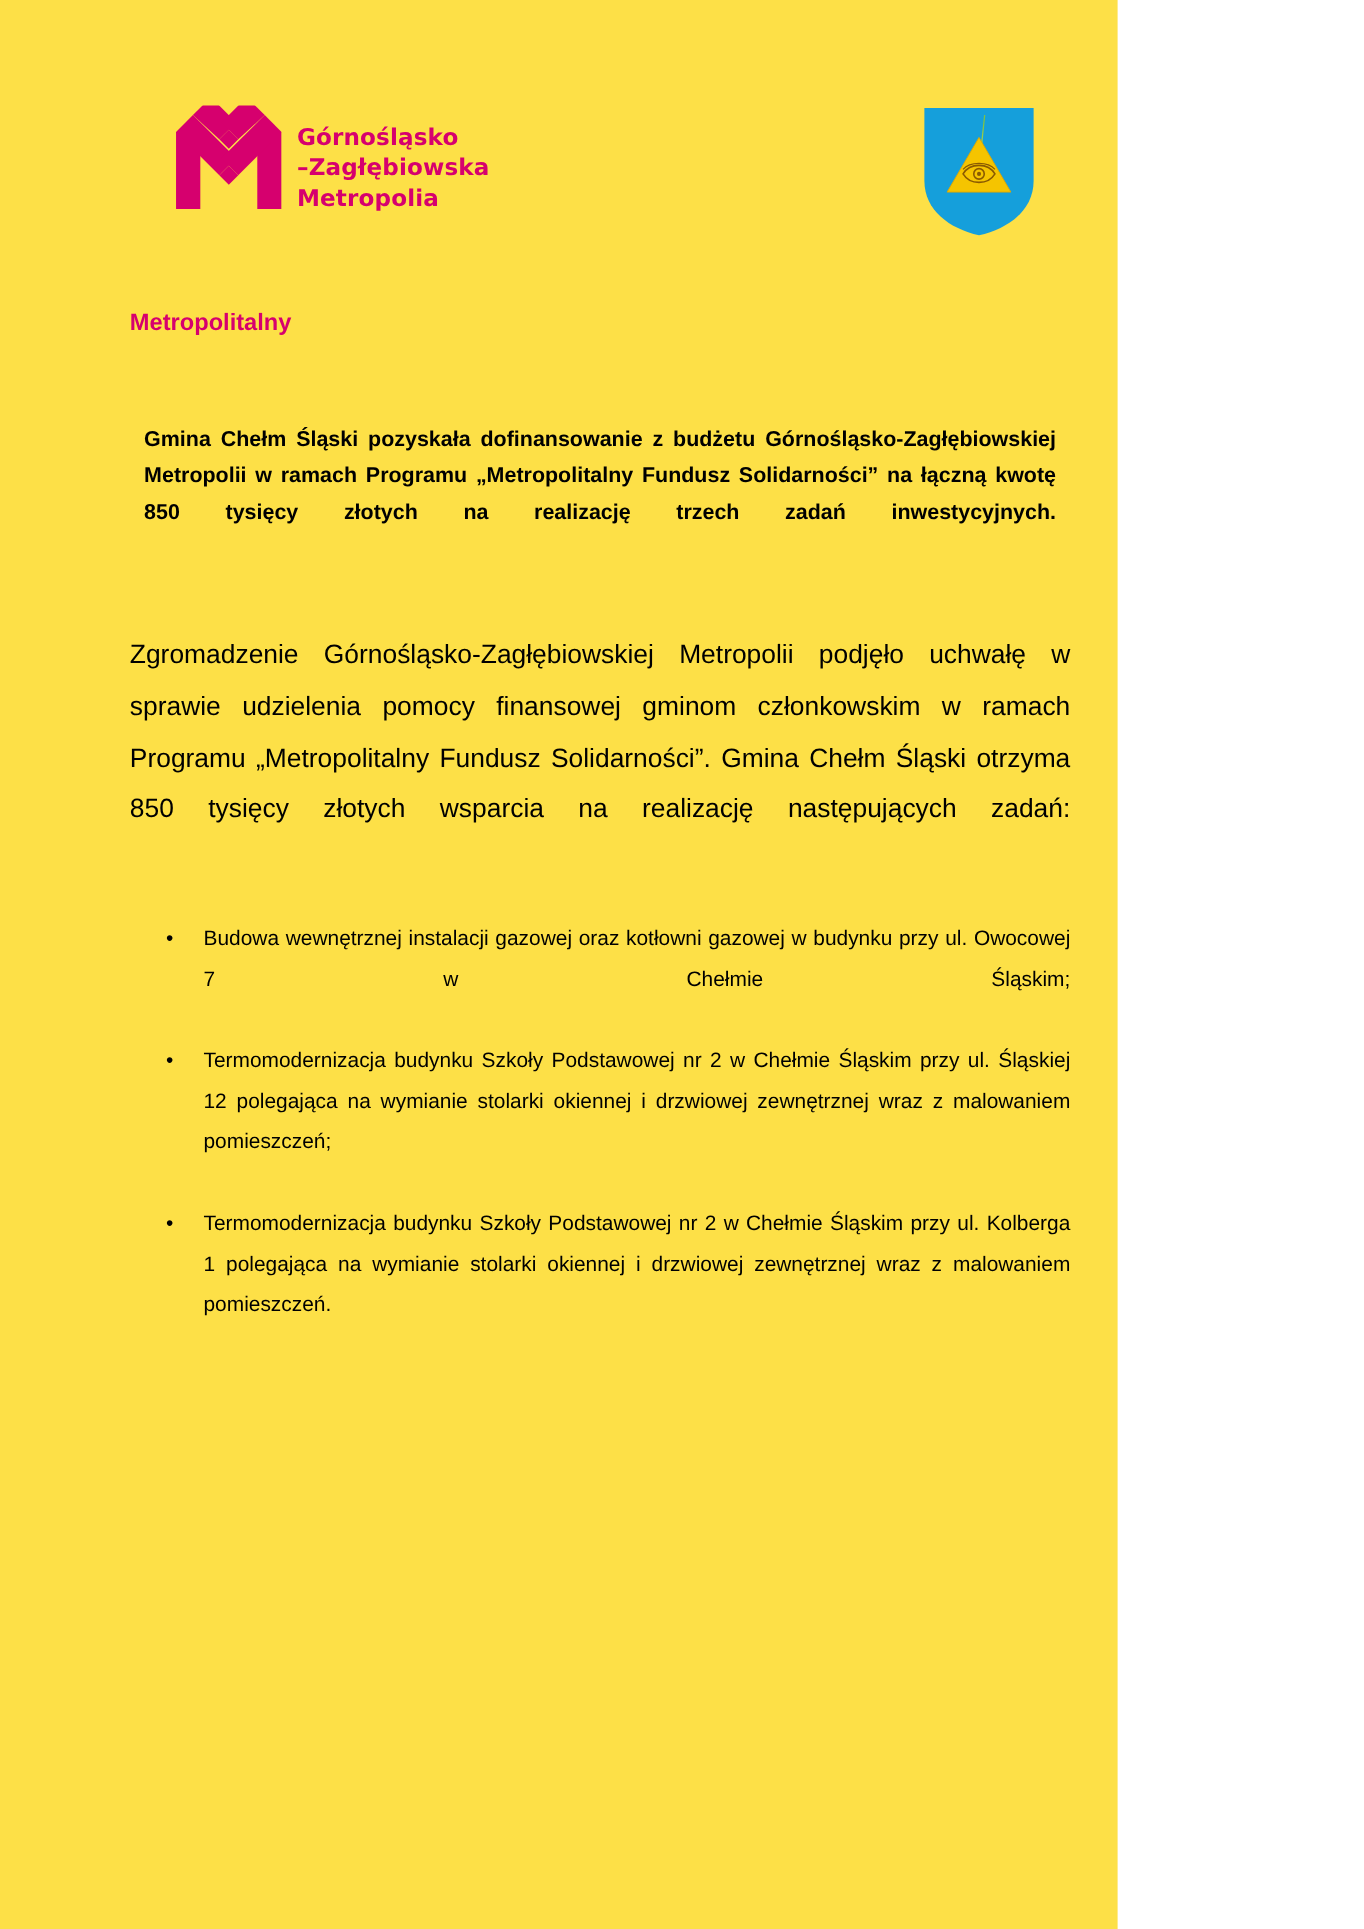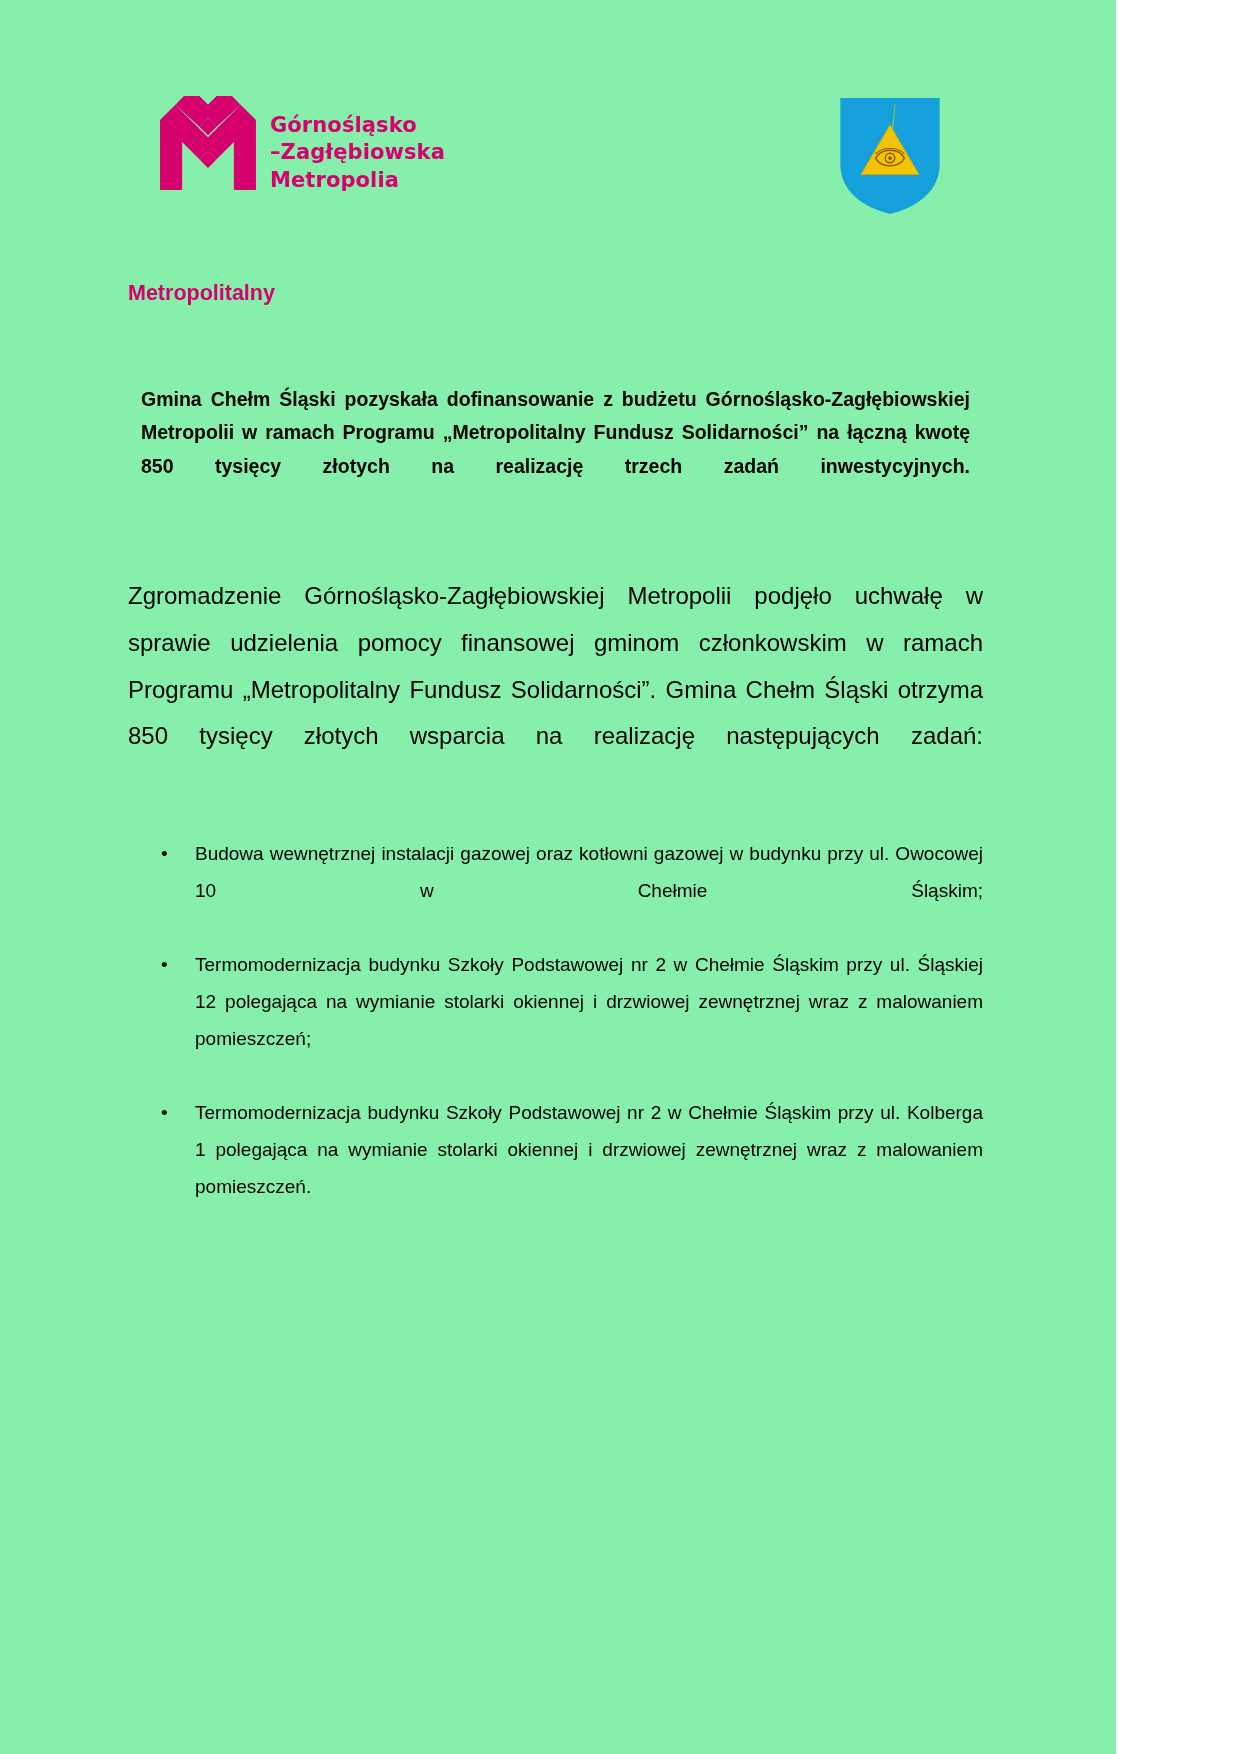--- a/index.html
+++ b/index.html
@@ -11,23 +11,23 @@
     width: 1240px;
     height: 1754px;
     font-family: "Liberation Sans", sans-serif;
     color: #000000;
     position: relative;
     overflow: hidden;
   }
 
   .page {
     position: relative;
-    width: 1116px;
+    width: 1016px;
     height: 1754px;
-    background: #86efac;
+    background: #fde047;
   }
 
   
   .header {
     position: absolute;
     left: 0;
     top: 0;
     width: 1240px;
     height: 230px;
   }
@@ -64,21 +64,21 @@
     left: 838px;
     top: 96px;
     width: 104px;
     height: 120px;
     display: block;
   }
 
   
   .content {
     position: absolute;
-    left: 128px;
+    left: 118px;
     top: 262px;
     width: 855px;
   }
 
   .doc-title {
     color: #d6006e;
     font-family: "Liberation Sans", sans-serif;
     font-weight: 700;
     font-size: 21.5px;
     line-height: 1.3;
@@ -268,21 +268,21 @@
     <h1 class="doc-title line1">Metropolitalny</h1>
 
 
     <p class="lead">Gmina Chełm Śląski pozyskała dofinansowanie z budżetu Górnośląsko-Zagłębiowskiej Metropolii w ramach Programu „Metropolitalny Fundusz Solidarności” na łączną kwotę 850 tysięcy złotych na realizację trzech zadań inwestycyjnych.</p>
 
     <p class="para">Zgromadzenie Górnośląsko-Zagłębiowskiej Metropolii podjęło uchwałę w sprawie udzielenia pomocy finansowej gminom członkowskim w ramach Programu „Metropolitalny Fundusz Solidarności”. Gmina Chełm Śląski otrzyma 850 tysięcy złotych wsparcia na realizację następujących zadań:</p>
 
     <ul class="task-list">
       <li class="task-item">
         <span class="bullet">•</span>
-        <span>Budowa wewnętrznej instalacji gazowej oraz kotłowni gazowej w budynku przy ul. Owocowej 10 w Chełmie Śląskim;</span>
+        <span>Budowa wewnętrznej instalacji gazowej oraz kotłowni gazowej w budynku przy ul. Owocowej 7 w Chełmie Śląskim;</span>
       </li>
       <li class="task-item">
         <span class="bullet">•</span>
         <span>Termomodernizacja budynku Szkoły Podstawowej nr 2 w Chełmie Śląskim przy ul. Śląskiej 12 polegająca na wymianie stolarki okiennej i drzwiowej zewnętrznej wraz z malowaniem pomieszczeń;</span>
       </li>
       <li class="task-item">
         <span class="bullet">•</span>
         <span>Termomodernizacja budynku Szkoły Podstawowej nr 2 w Chełmie Śląskim przy ul. Kolberga 1 polegająca na wymianie stolarki okiennej i drzwiowej zewnętrznej wraz z malowaniem pomieszczeń.</span>
       </li>
     </ul>

